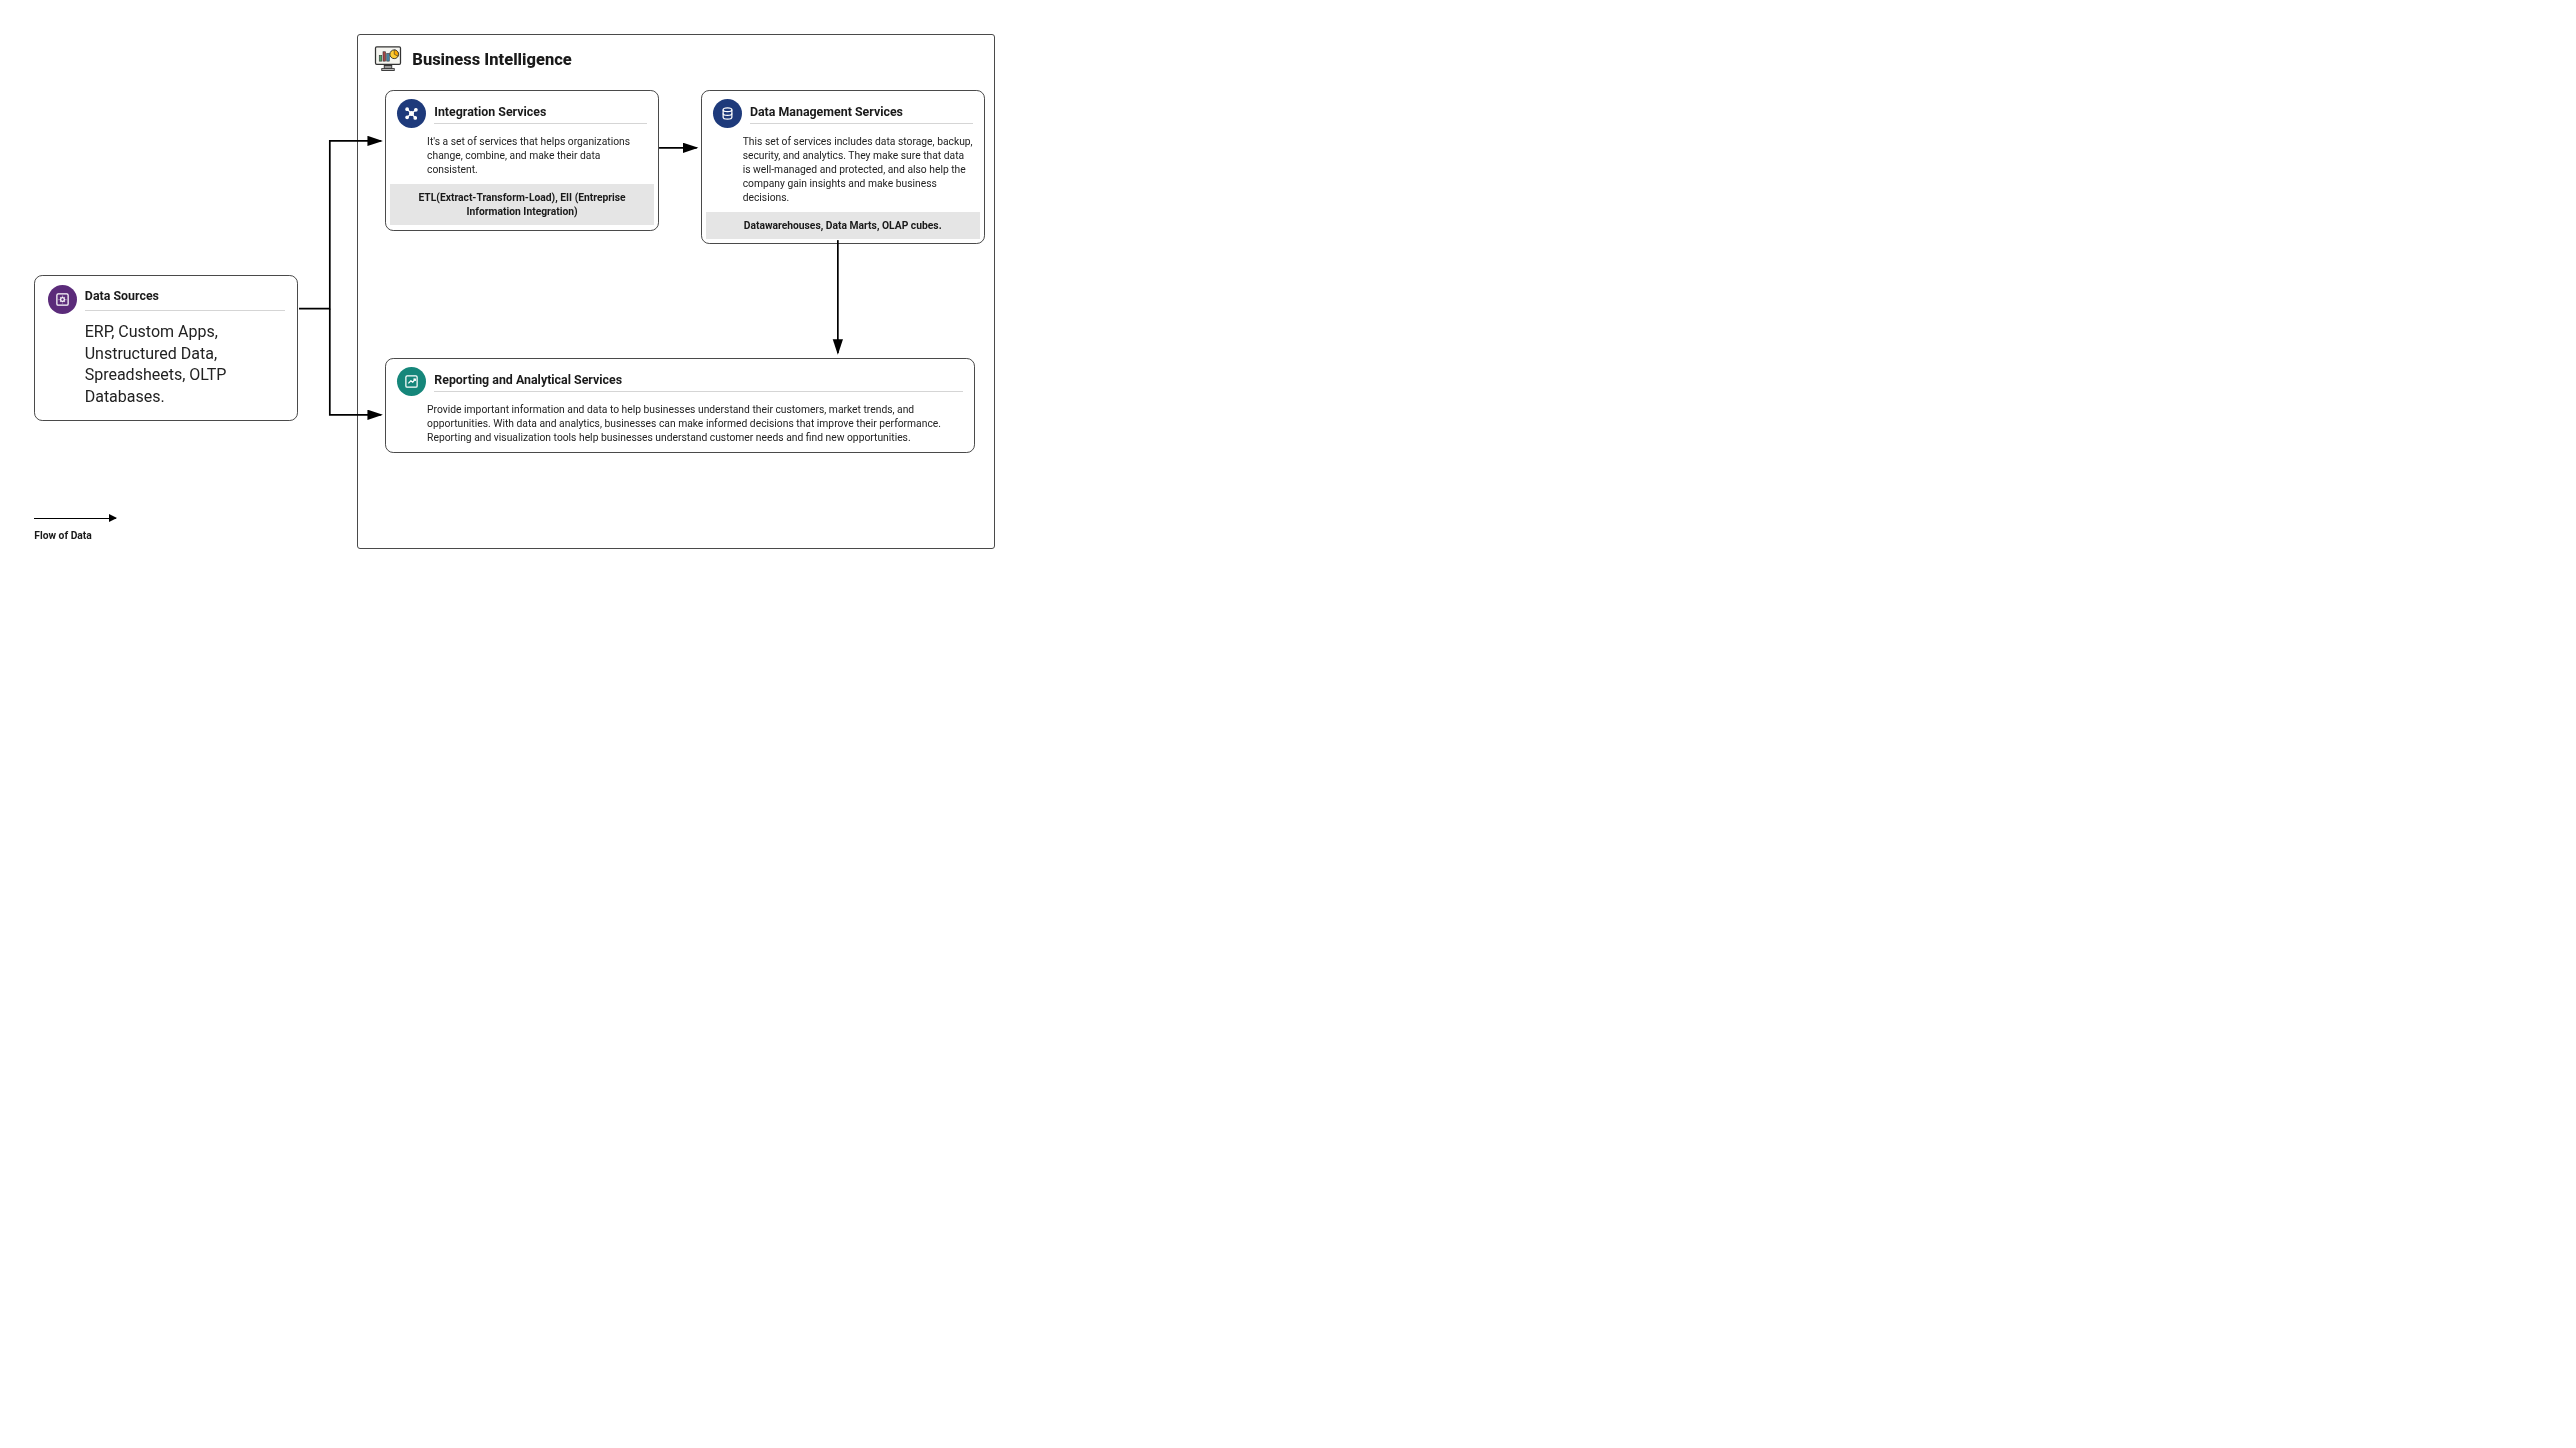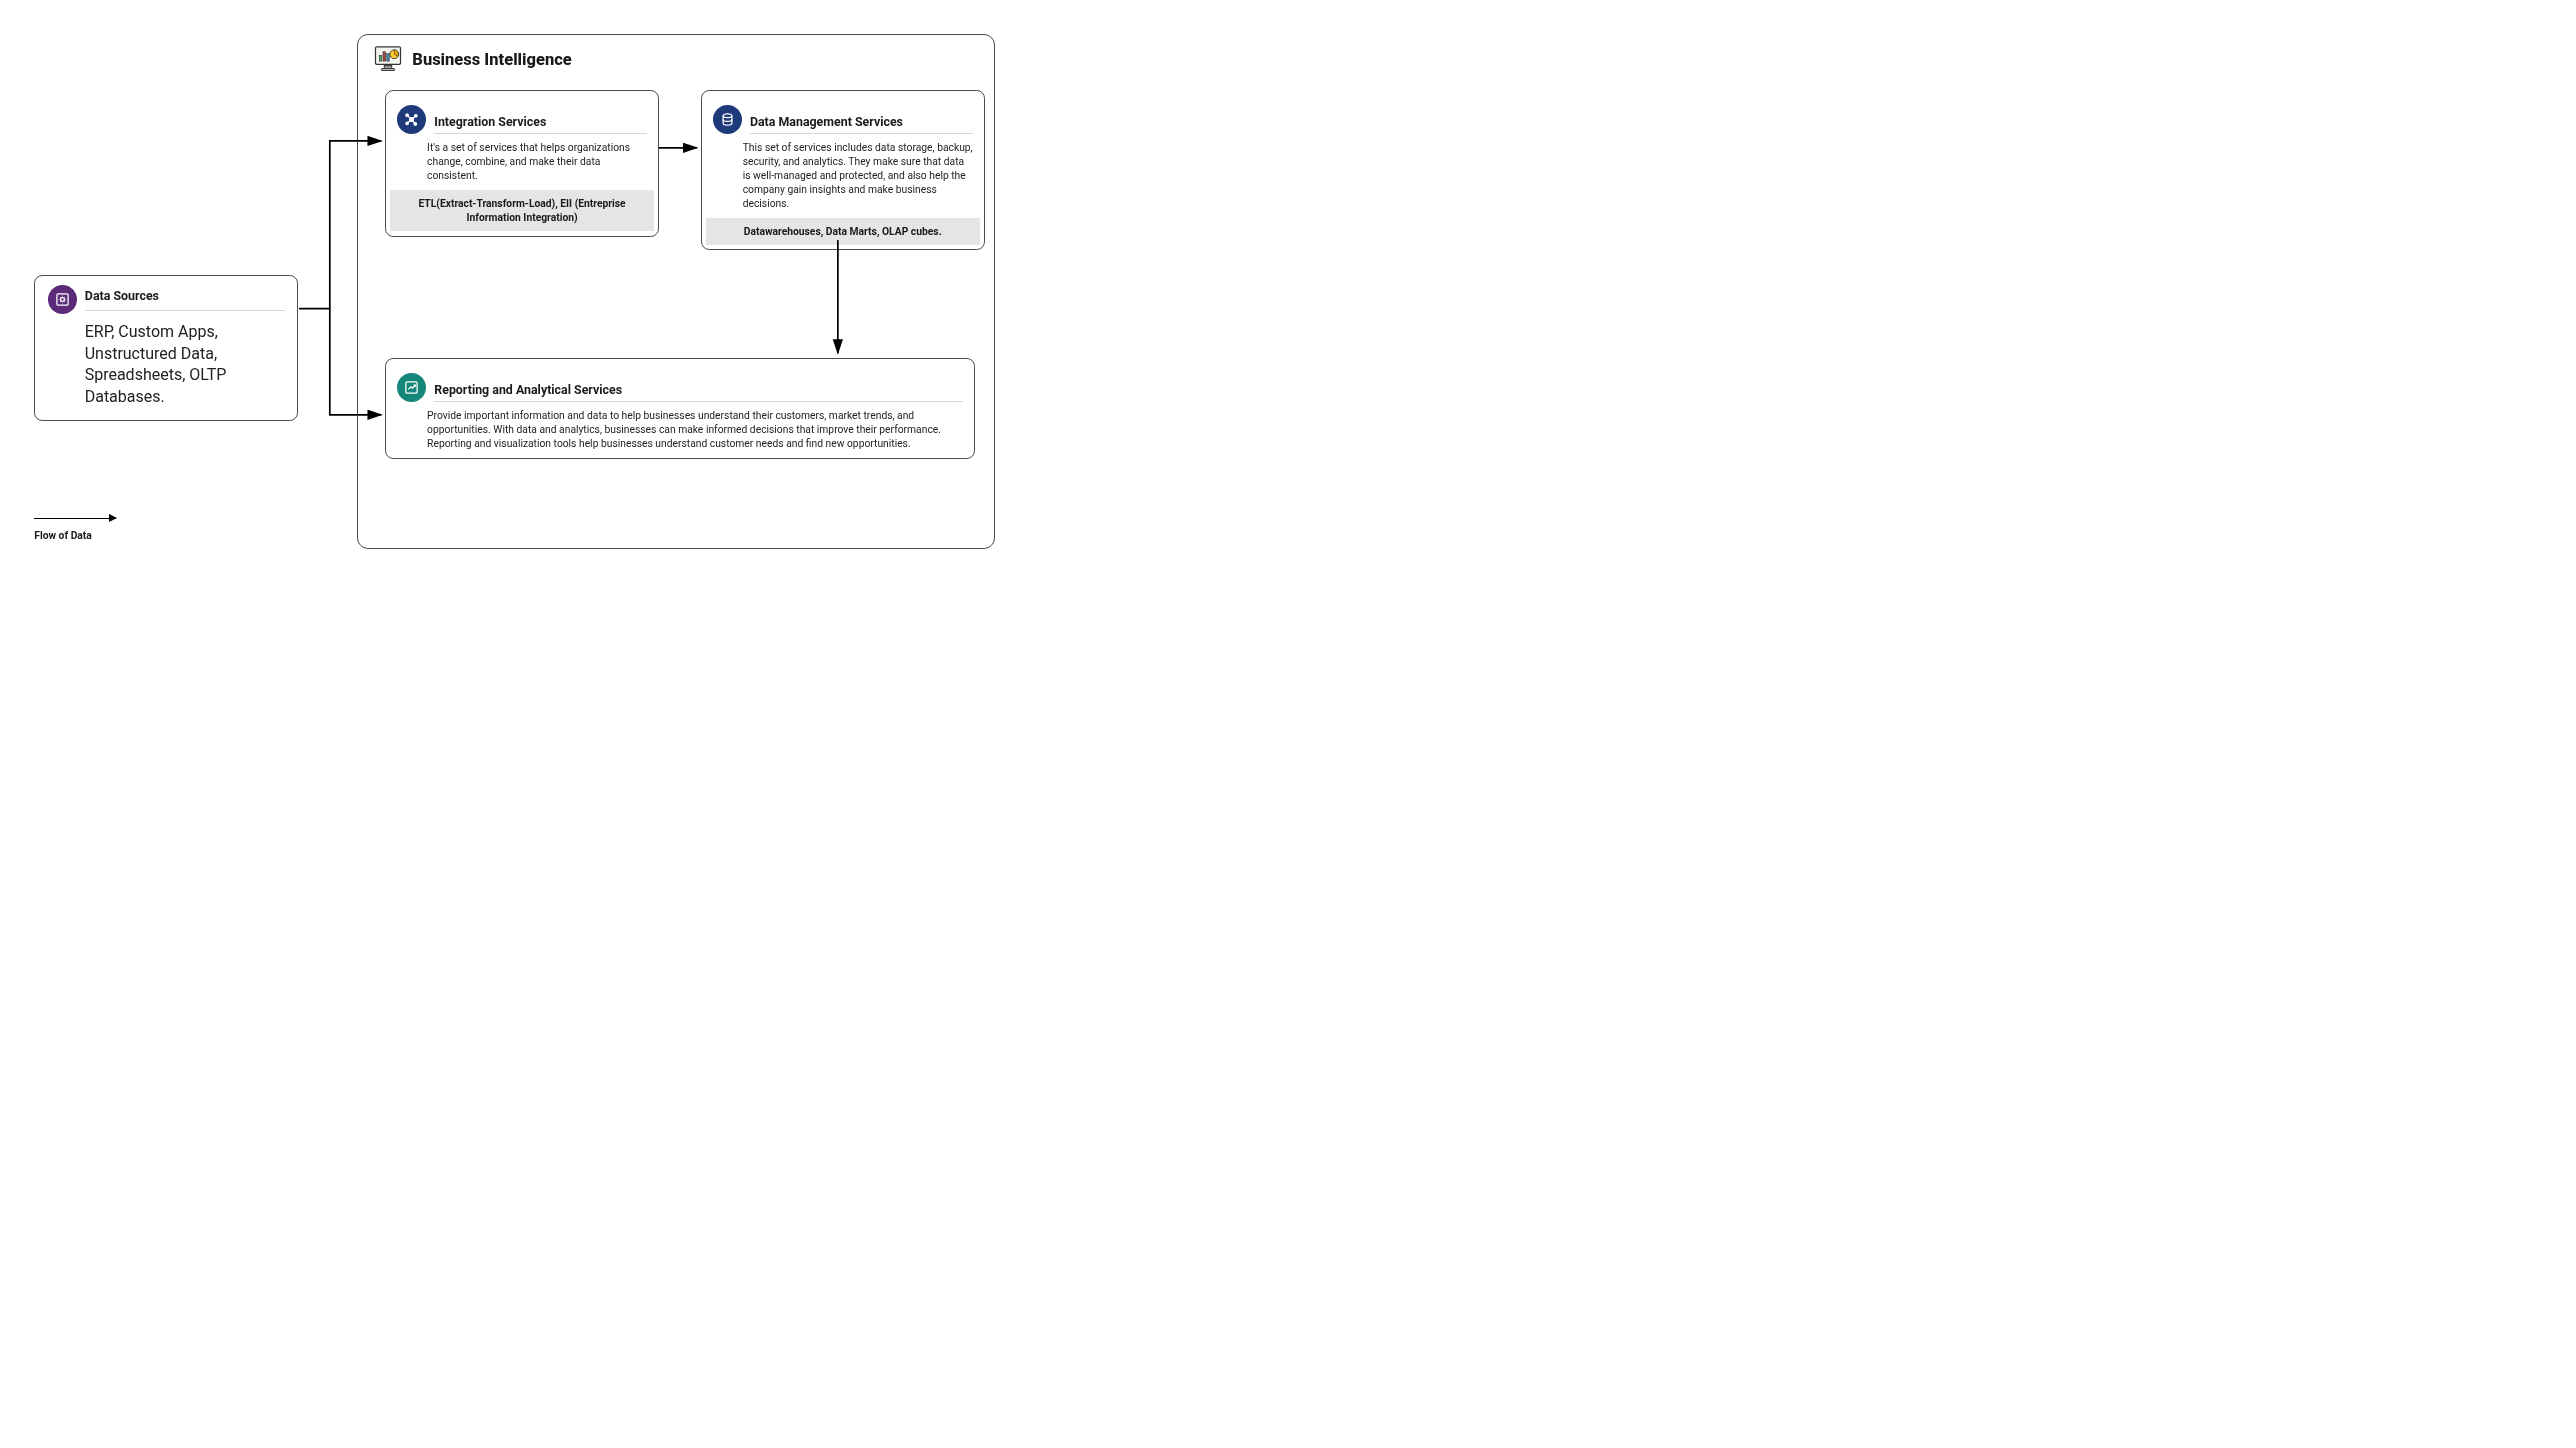--- a/index.html
+++ b/index.html
@@ -17,43 +17,42 @@
 .box {
   position: absolute;
   border: 1.4px solid #4a4a4a;
   border-radius: 8.2px;
   background: #fff;
   padding: 9.6px 12.4px;
 }
 .bi-container {
   position: absolute;
   border: 1.4px solid #4a4a4a;
-  border-radius: 11px;
+  border-radius: 3px;
   background: #fff;
 }
 .bi-header {
   display: flex;
   align-items: center;
   gap: 9.6px;
   padding: 8.2px 15px 5.5px 15px;
 }
 .sub-box {
   position: absolute;
   border: 1.4px solid #4a4a4a;
   border-radius: 8.2px;
   background: #fff;
   padding: 8.2px 0 0 0;
   overflow: hidden;
 }
 .sub-header {
   display: flex;
-  align-items: flex-end;
+  align-items: center;
   gap: 8.2px;
   padding: 0 11px;
-  margin-top: 6px;
 }
 .sub-title {
   font-weight: 700;
   font-size: 12.4px;
   padding-bottom: 4.1px;
   border-bottom: 0.7px solid #d5d5d5;
   flex: 1;
 }
 .sub-desc {
   font-size: 10.3px;

